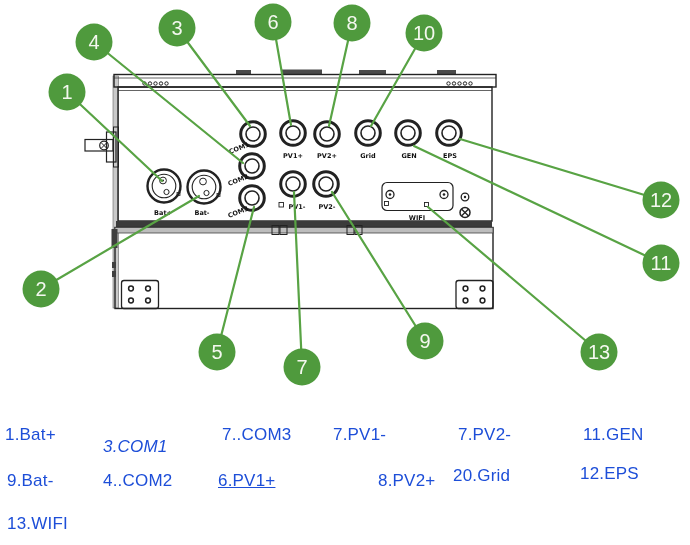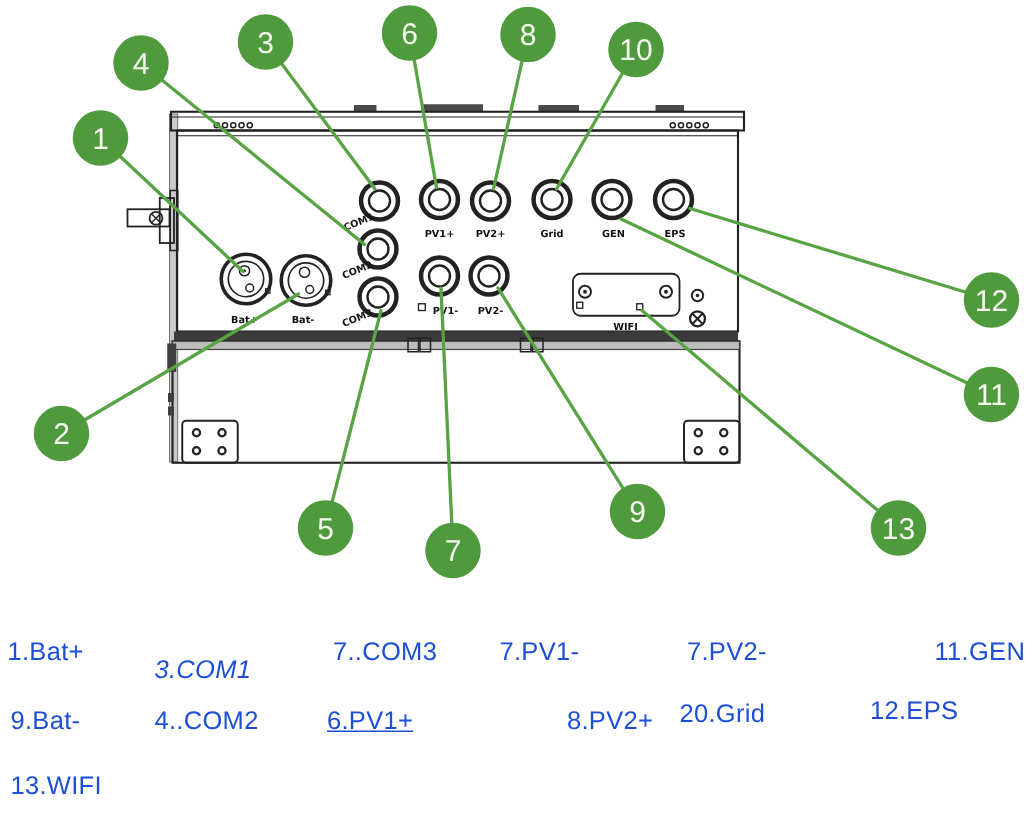--- a/index.html
+++ b/index.html
@@ -264,21 +264,21 @@
     </g>
   </g>
 </svg>
 
   <div>
     <span class="legend-item" style="left:5px;  top:425px;">1.Bat+</span>
     <span class="legend-item" style="left:103px;top:437px;font-style:italic;">3.COM1</span>
     <span class="legend-item" style="left:222px;top:425px;">7..COM3</span>
     <span class="legend-item" style="left:333px;top:425px;">7.PV1-</span>
     <span class="legend-item" style="left:458px;top:425px;">7.PV2-</span>
-    <span class="legend-item" style="left:583px;top:425px;margin-left:40px;">11.GEN</span>
+    <span class="legend-item" style="left:583px;top:425px;">11.GEN</span>
 
     <span class="legend-item" style="left:7px;  top:471px;">9.Bat-</span>
     <span class="legend-item" style="left:103px;top:471px;">4..COM2</span>
     <span class="legend-item" style="left:218px;top:471px;text-decoration:underline;">6.PV1+</span>
     <span class="legend-item" style="left:330px;top:471px;margin-left:48px;">8.PV2+</span>
     <span class="legend-item" style="left:453px;top:466px;">20.Grid</span>
     <span class="legend-item" style="left:580px;top:464px;">12.EPS</span>
 
     <span class="legend-item" style="left:7px;  top:514px;">13.WIFI</span>
   </div>

